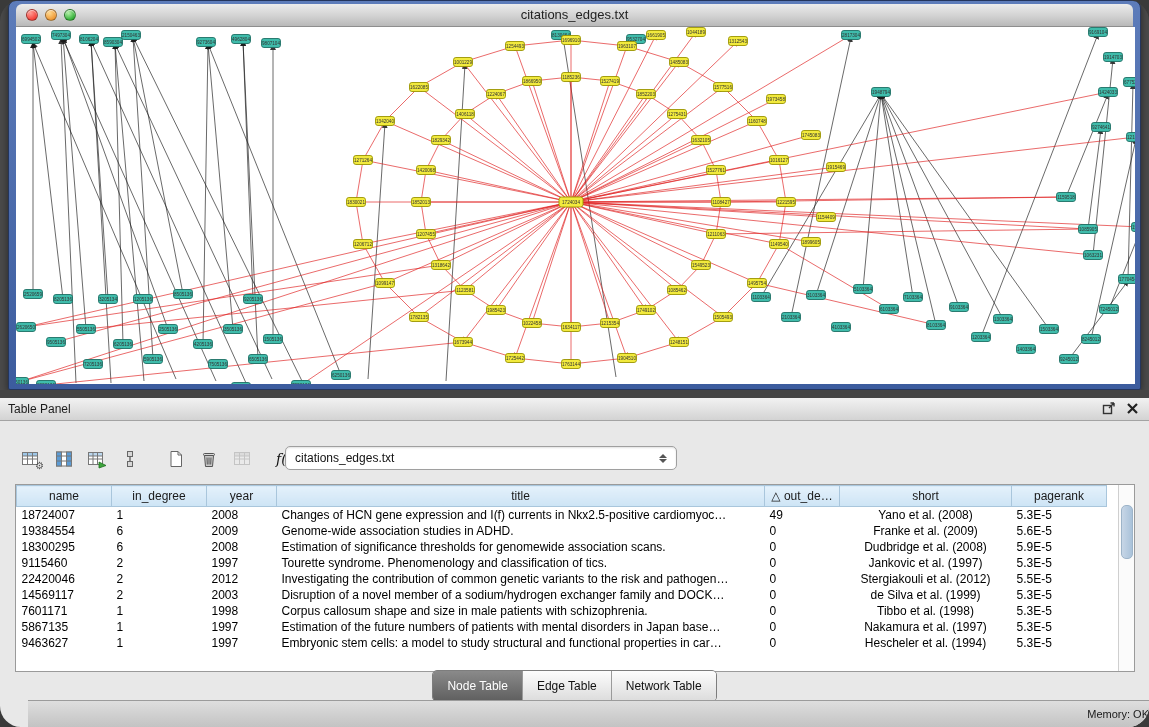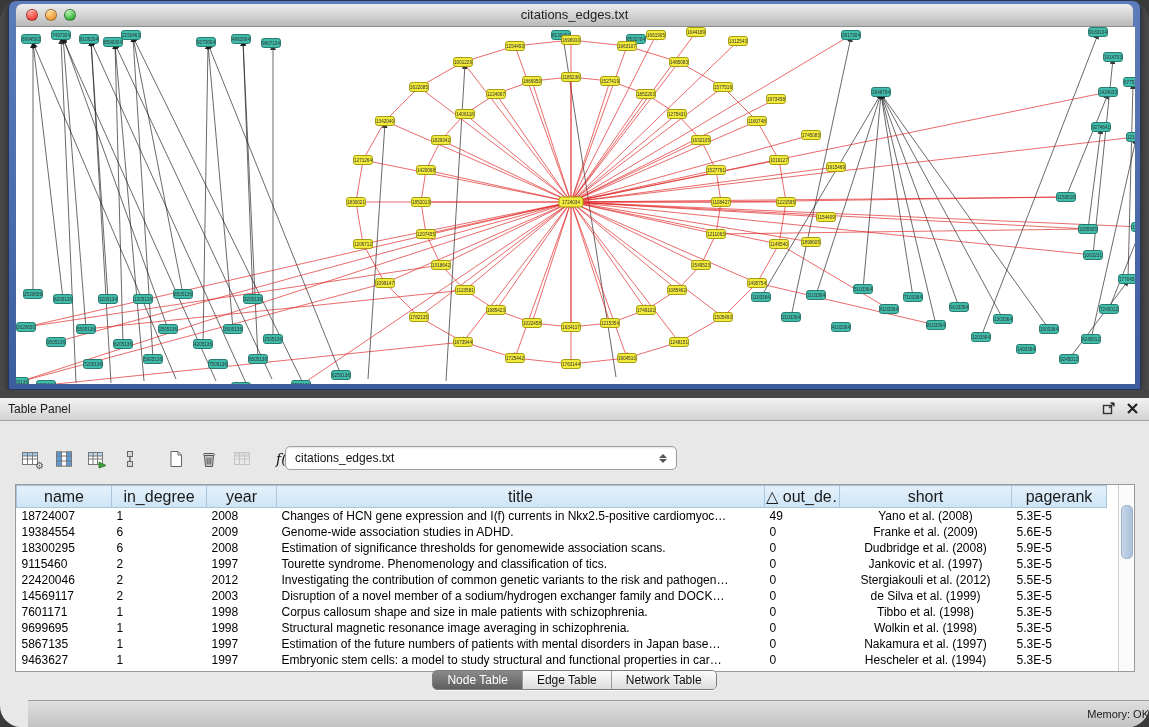--- a/index.html
+++ b/index.html
@@ -46,31 +46,31 @@
   .combo .cval{flex:1;padding-left:9px;white-space:nowrap;overflow:hidden;}
   .combo .arrows{width:18px;display:flex;flex-direction:column;align-items:center;gap:1px;padding-right:4px;}
   .combo .arrows i{display:block;width:0;height:0;border-left:4px solid transparent;border-right:4px solid transparent;}
   .combo .arrows .up{border-bottom:4px solid #555;}
   .combo .arrows .dn{border-top:4px solid #555;}
 
   .table-wrap{position:absolute;left:15px;top:64px;width:1120px;height:188px;background:#fff;
     border:1px solid #9a9a9a;box-sizing:border-box;overflow:hidden;}
   table.grid{border-collapse:collapse;table-layout:fixed;width:1090px;font-size:12px;color:#000;}
   table.grid th{height:18px;background:linear-gradient(#e4f1fb,#cde4f5);border:1px solid #a9c6dc;
-    font-weight:normal;font-size:16px;color:#1a1a1a;overflow:hidden;white-space:nowrap;}
+    font-weight:normal;font-size:12px;color:#1a1a1a;overflow:hidden;white-space:nowrap;}
   table.grid td{height:16px;padding:0 5px;white-space:nowrap;overflow:hidden;line-height:16px;}
   td.c-center{text-align:center;}
   .vscroll{position:absolute;right:0;top:0;bottom:0;width:15px;background:#fbfbfb;border-left:1px solid #cfcfcf;}
   .vthumb{position:absolute;left:2px;top:20px;width:10px;height:52px;border-radius:5px;
     background:linear-gradient(90deg,#c7d6e6,#a9c2da);border:1px solid #9db4c9;}
 
   .tabs{position:absolute;left:0;top:250px;width:100%;display:flex;justify-content:center;}
   .seg{display:flex;border:1px solid #7d7d7d;border-radius:5px;overflow:hidden;
     box-shadow:0 1px 0 rgba(255,255,255,.7);}
-  .seg .tab{padding:2px 14px;font-size:12px;color:#111;background:linear-gradient(#fdfdfd,#dcdcdc);
+  .seg .tab{padding:8px 14px;font-size:12px;color:#111;background:linear-gradient(#fdfdfd,#dcdcdc);
     border-right:1px solid #9a9a9a;cursor:default;}
   .seg .tab:last-child{border-right:none;}
   .seg .tab.active{background:linear-gradient(#8a8a8a,#5f5f5f);color:#fff;}
 
   .statusbar{position:absolute;left:0;bottom:0;width:100%;height:26px;
     background:linear-gradient(#dedede,#c3c3c3);border-top:1px solid #9b9b9b;margin-left:28px;}
   .mem{position:absolute;right:28px;top:7px;font-size:11px;color:#1a1a1a;}
   .memdot{position:absolute;right:10px;top:7px;width:12px;height:12px;border-radius:50%;
     border:1px solid #2c7a2c;background:radial-gradient(circle at 35% 30%,#c9f5b9,#3ec23e 70%);box-sizing:border-box;}
 
@@ -924,29 +924,20 @@
               <tr>
                 <td>7601171</td>
                 <td>1</td>
                 <td>1998</td>
                 <td>Corpus callosum shape and size in male patients with schizophrenia.</td>
                 <td>0</td>
                 <td class="c-center">Tibbo et al. (1998)</td>
                 <td>5.3E-5</td>
               </tr>
               <tr>
-                <td>9699695</td>
-                <td>1</td>
-                <td>1998</td>
-                <td>Structural magnetic resonance image averaging in schizophrenia.</td>
-                <td>0</td>
-                <td class="c-center">Wolkin et al. (1998)</td>
-                <td>5.3E-5</td>
-              </tr>
-              <tr>
                 <td>5867135</td>
                 <td>1</td>
                 <td>1997</td>
                 <td>Estimation of the future numbers of patients with mental disorders in Japan base…</td>
                 <td>0</td>
                 <td class="c-center">Nakamura et al. (1997)</td>
                 <td>5.3E-5</td>
               </tr>
               <tr>
                 <td>9463627</td>

